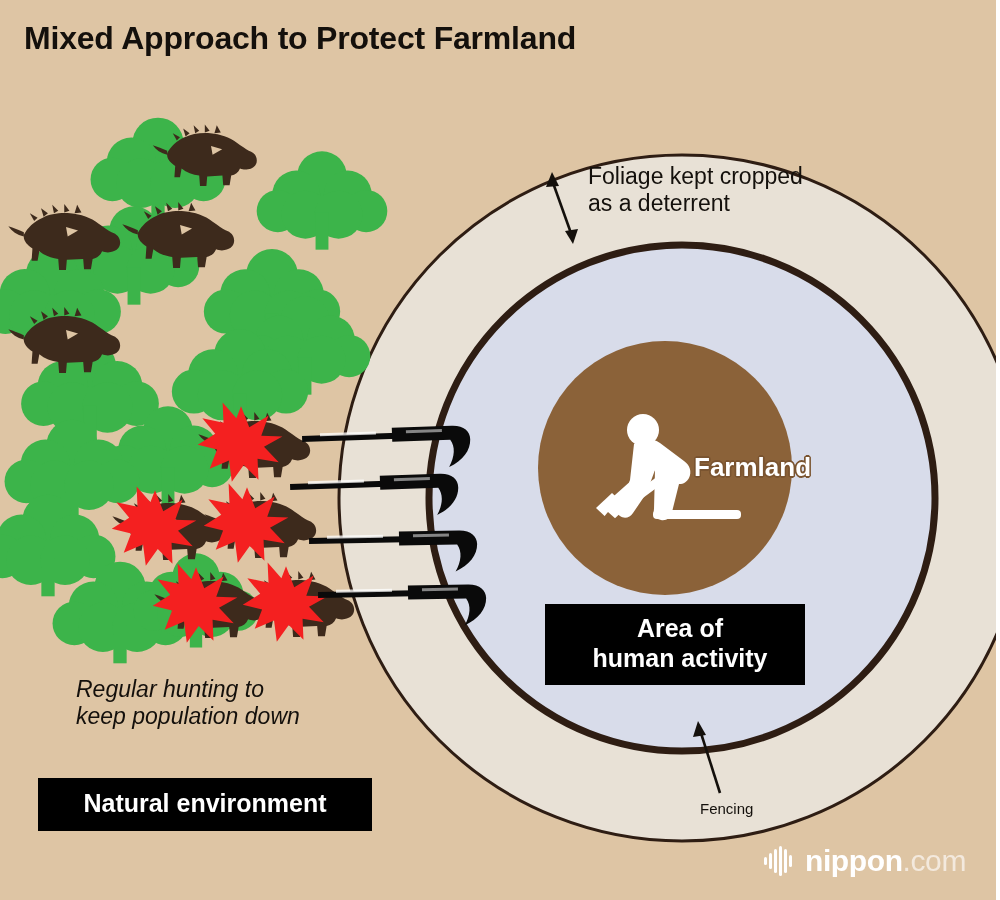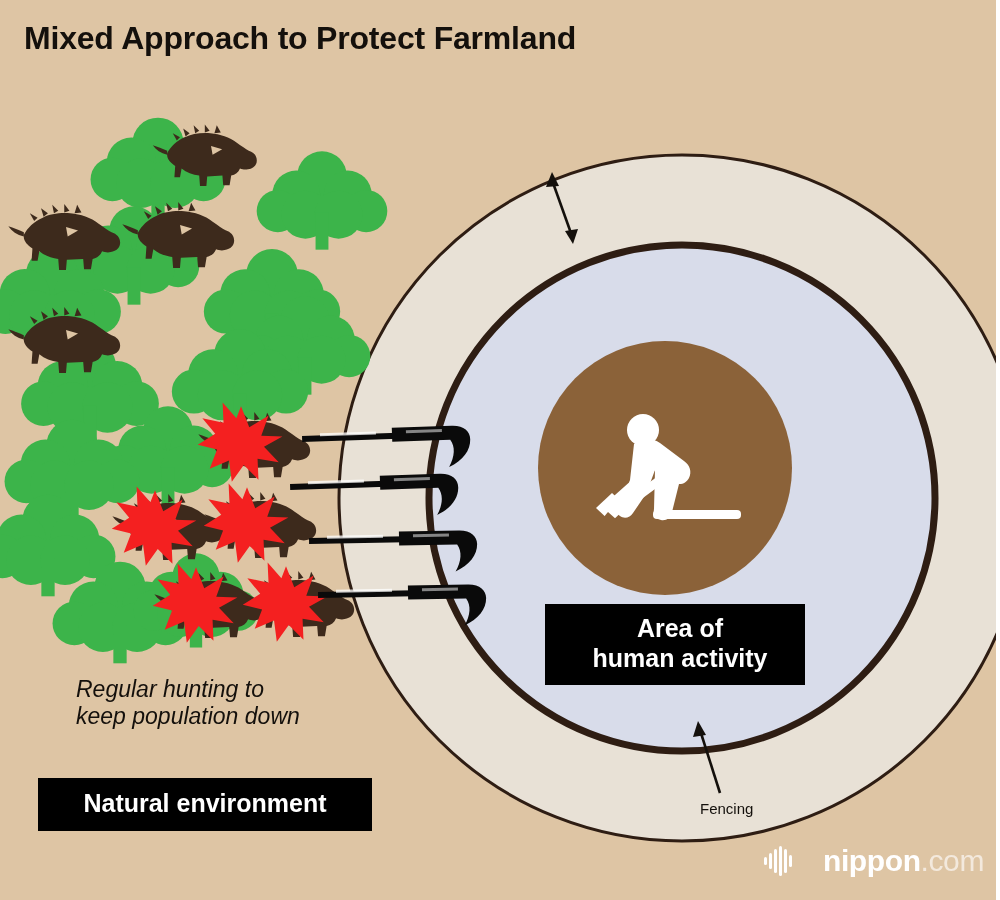--- a/index.html
+++ b/index.html
@@ -89,21 +89,21 @@
     white-space: nowrap;
   }
 
   
   .logo {
     position: absolute;
     left: 764px;
     top: 846px;
     display: flex;
     align-items: center;
-    gap: 27px;
+    gap: 9px;
   }
   .logo-mark { display: block; }
   .logo-text {
     font-size: 30px;
     color: #ffffff;
     letter-spacing: -0.4px;
     line-height: 1;
   }
   .logo-text .strong { font-weight: bold; }
   .logo-text .light { font-weight: normal; color: #f3e9dd; }
@@ -294,26 +294,29 @@
           <use href="#rifle-shape"></use>
         </g>
       <g transform="translate(318,592) rotate(-1)">
           <use href="#rifle-shape"></use>
         </g>
     </g>
   </svg>
 
   <div class="title">Mixed Approach to Protect Farmland</div>
 
+  <div class="callout callout-foliage">Foliage kept cropped
+as a deterrent</div>
 
   <div class="callout callout-fencing">Fencing</div>
 
   <div class="callout callout-hunting">Regular hunting to
 keep population down</div>
 
+  <div class="farmland-label">Farmland</div>
 
   <div class="blackbox box-human">Area of
 human activity</div>
 
   <div class="blackbox box-natural">Natural environment</div>
 
   <div class="logo">
     <svg class="logo-mark" width="32" height="30" viewBox="0 0 32 30">
       <g fill="#ffffff">
         <rect x="0" y="11" width="3" height="8" rx="1.5"></rect>

